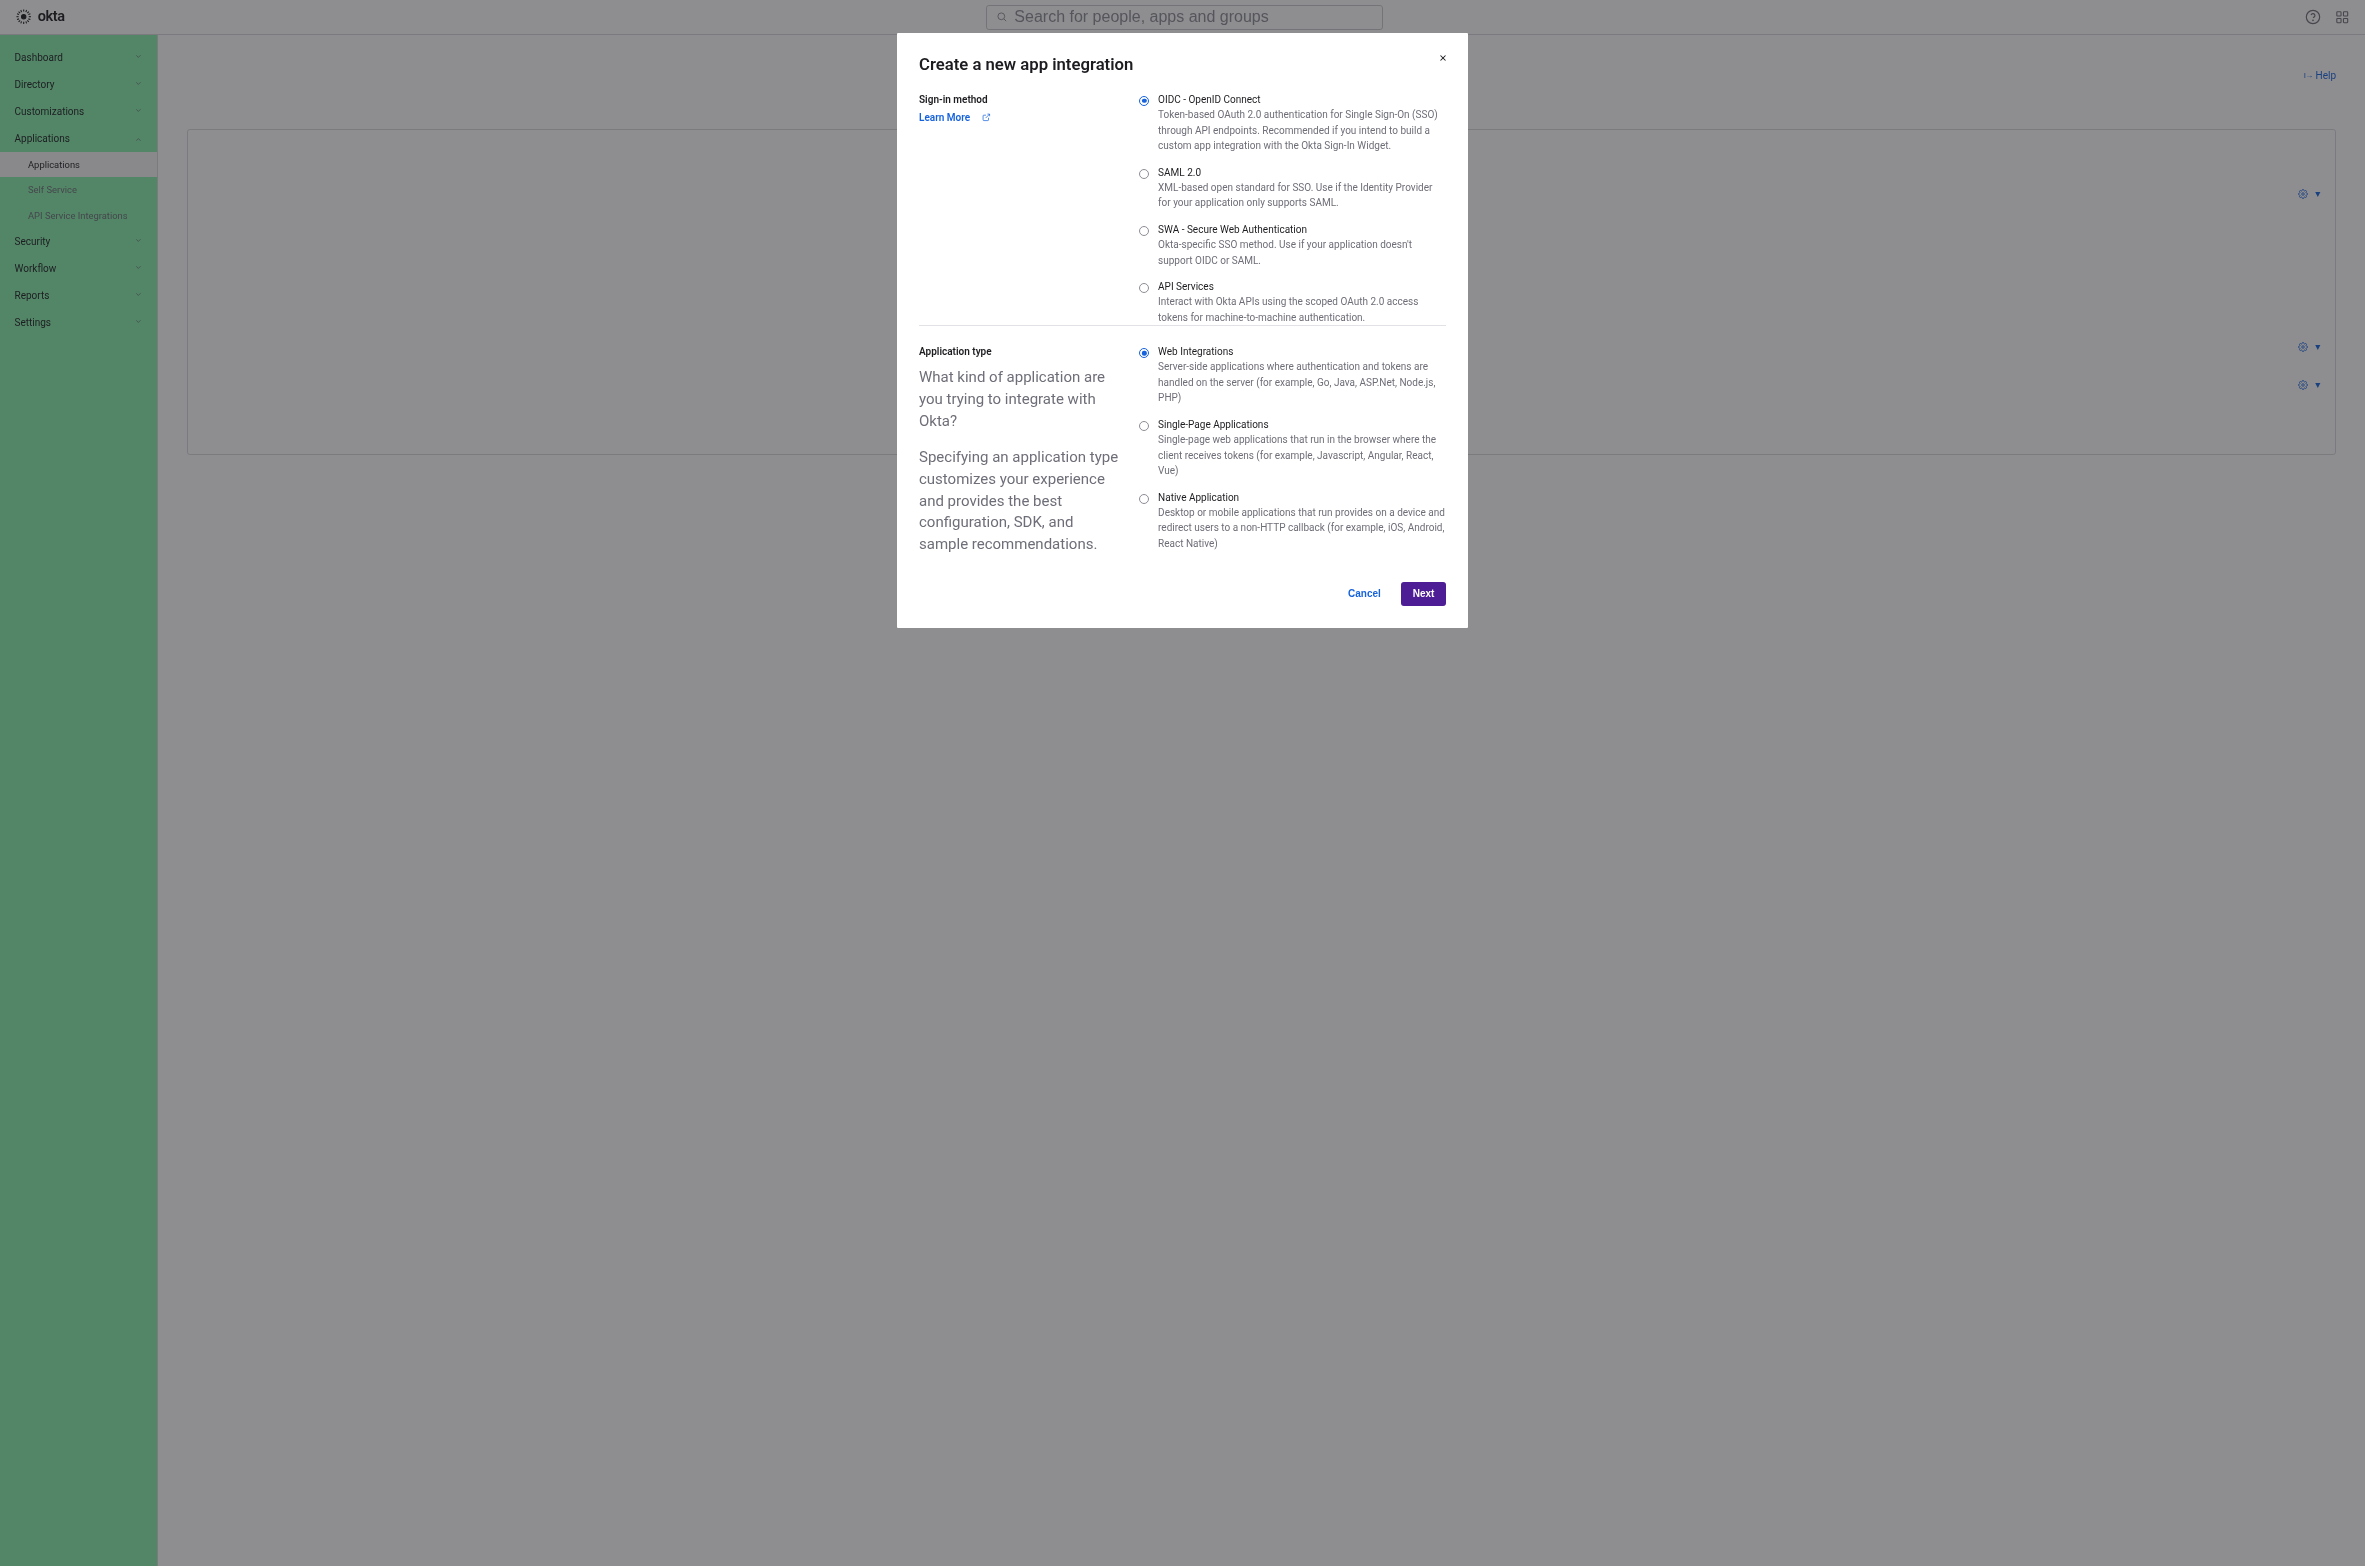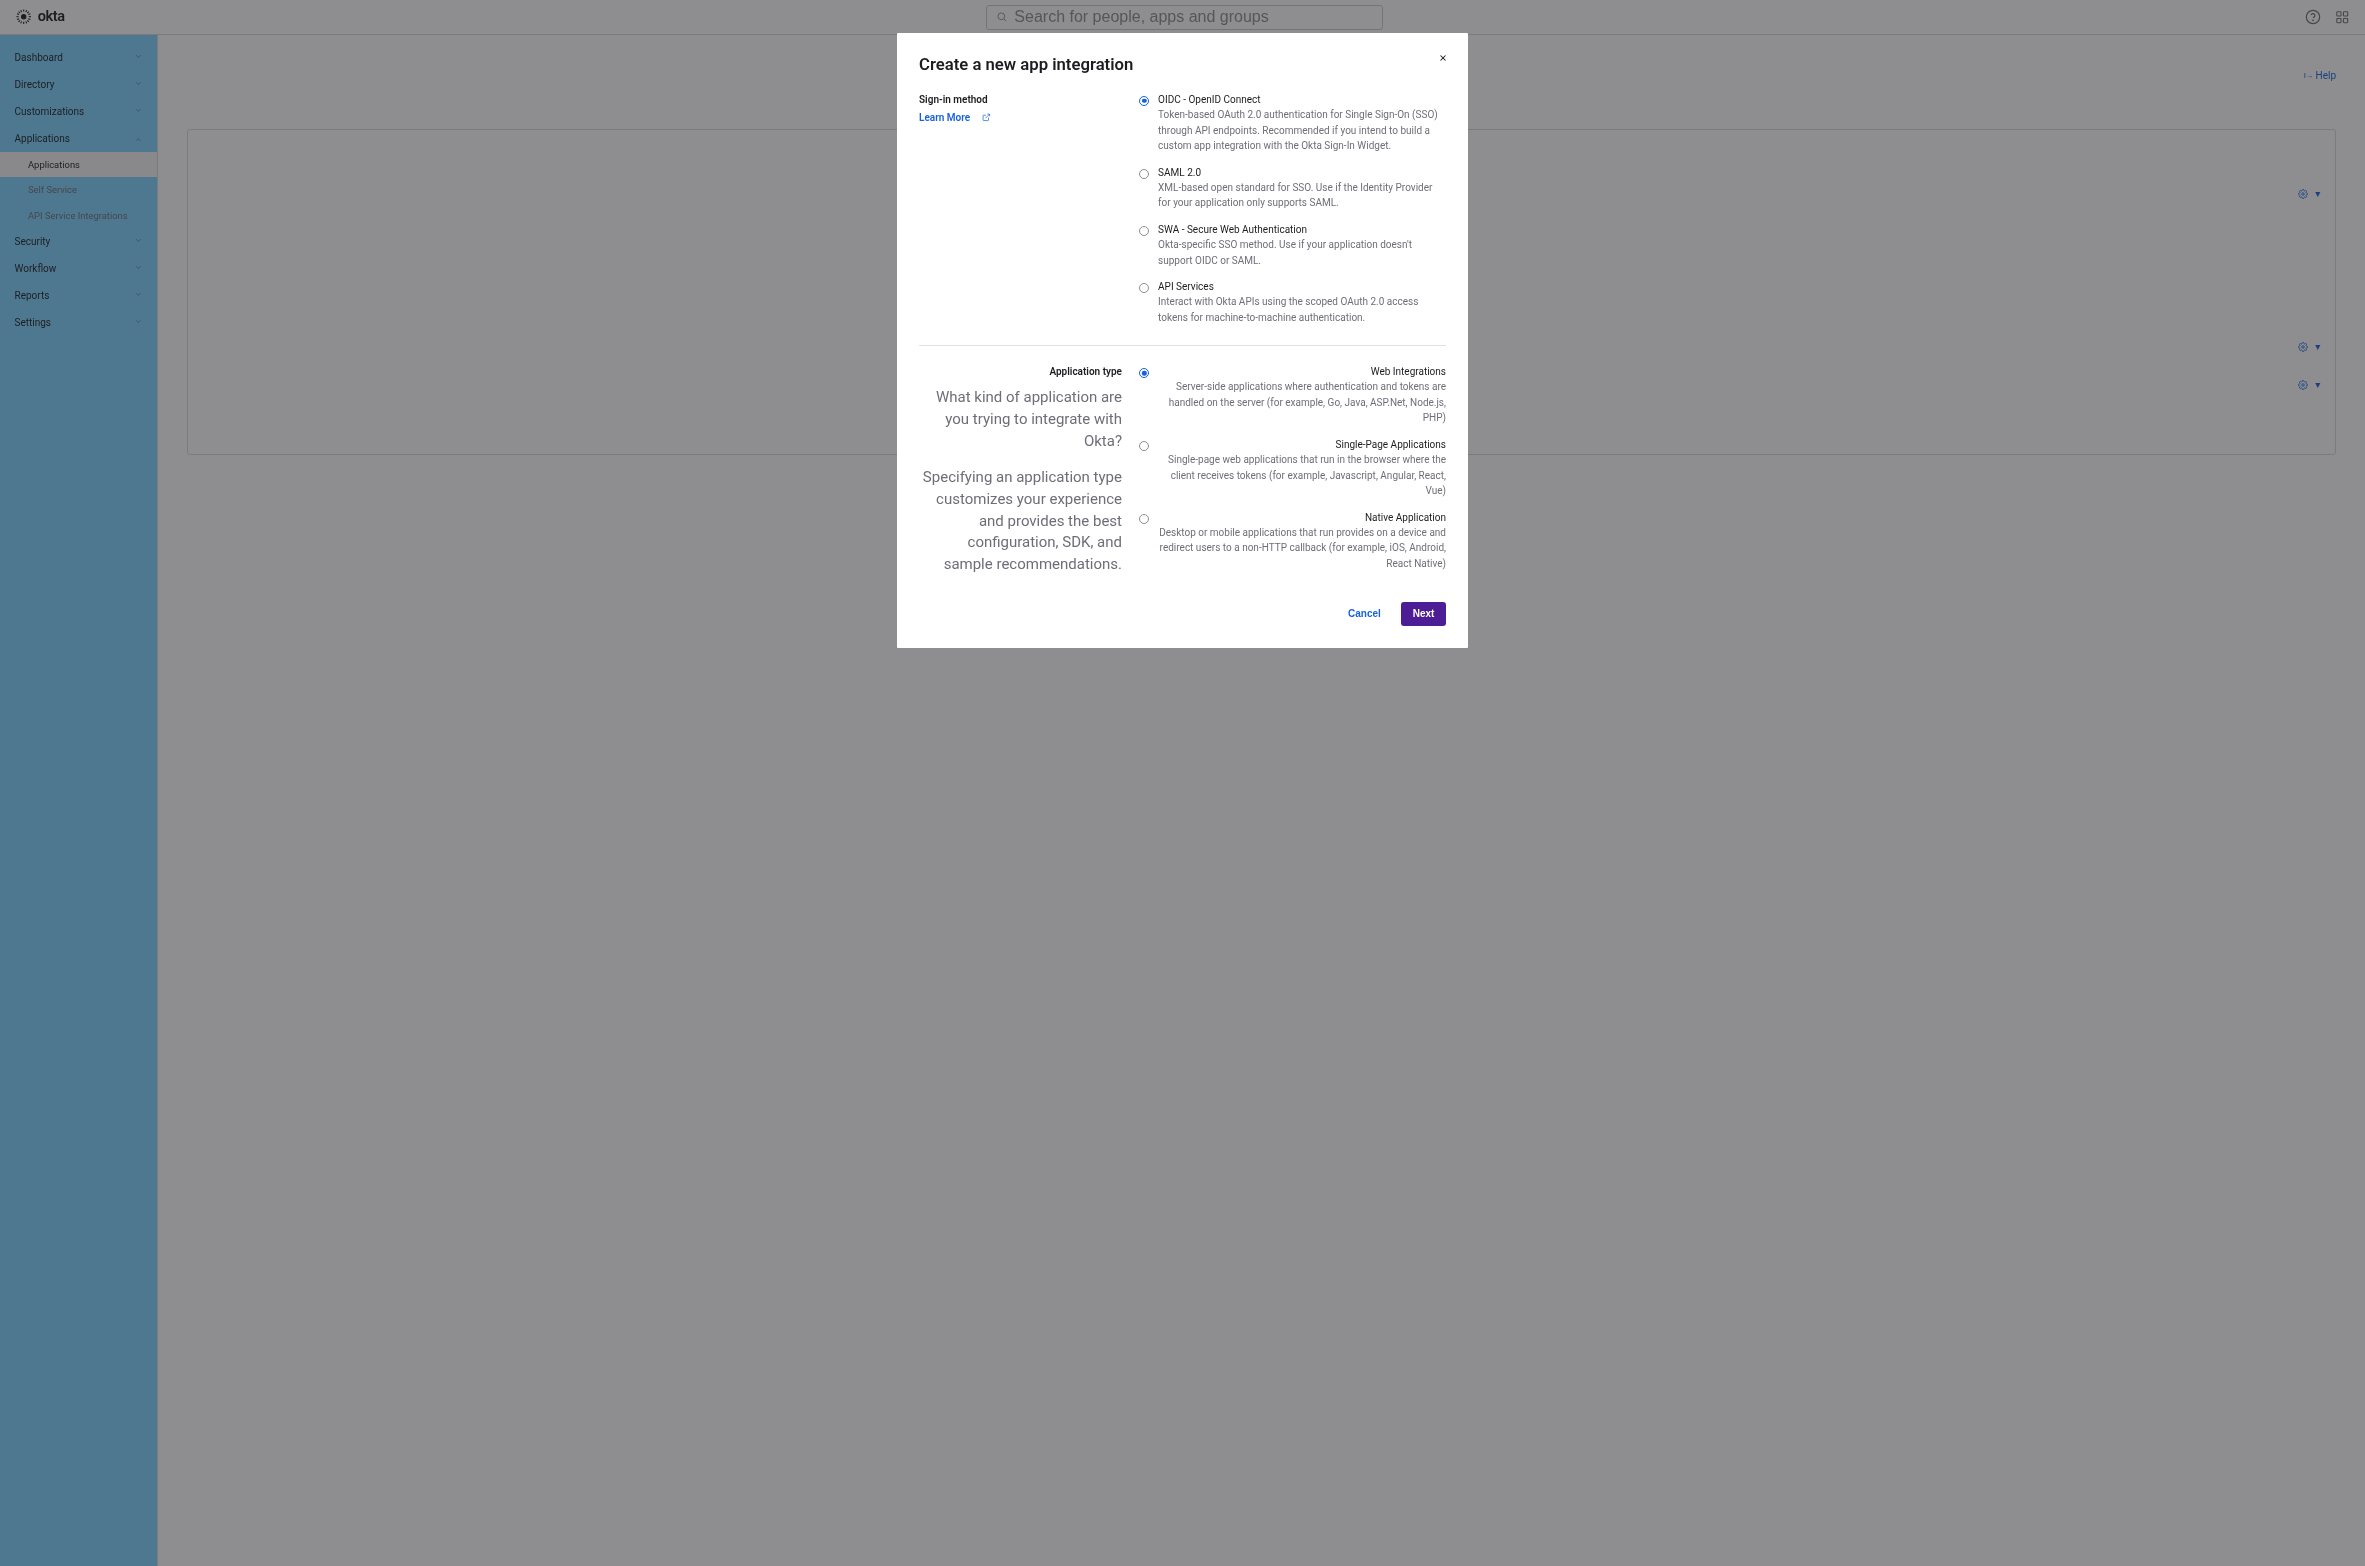--- a/index.html
+++ b/index.html
@@ -99,21 +99,21 @@
     
     .main {
       display: flex;
       height: calc(100vh - 35px);
     }
     
     .sidebar {
       width: 158px;
       border-right: 0.7px solid #d7d7dc;
       padding-top: 8.7px;
-      background: #7dd3fc;
+      background: #86efac;
     }
     
     .sidebar-item {
       display: flex;
       align-items: center;
       justify-content: space-between;
       padding: 8px 14.5px;
       cursor: pointer;
       color: #1d1d21;
       font-size: 10px;
@@ -235,22 +235,20 @@
     }
     
     .modal-section {
       display: flex;
       gap: 17.4px;
     }
     
     .modal-section + .modal-section {
       border-top: 0.7px solid #e1e1e6;
       padding-top: 20px;
-      margin-top: 20px;
-      text-align: right;
     }
     
     .modal-left {
       width: 203px;
       flex-shrink: 0;
     }
     
     .modal-right {
       flex: 1;
     }

